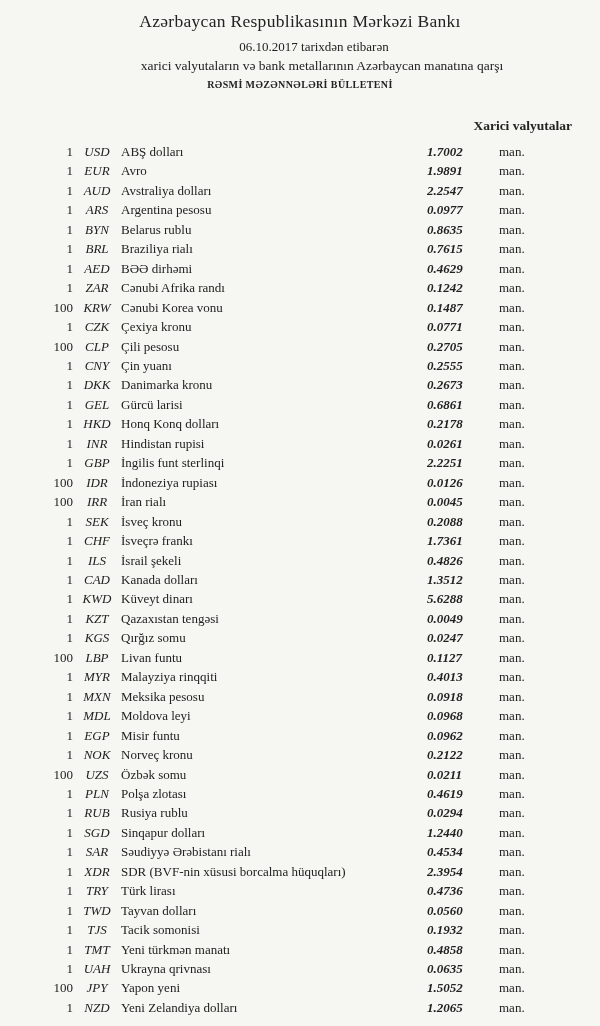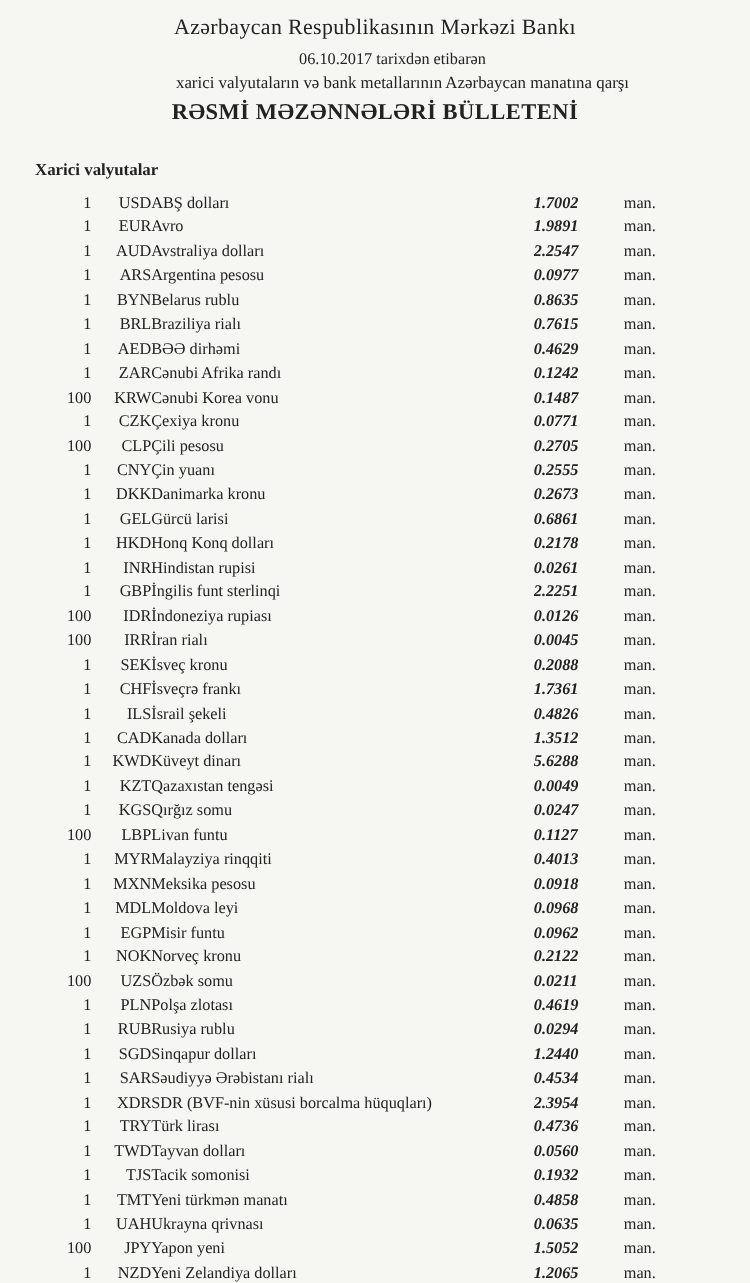--- a/index.html
+++ b/index.html
@@ -30,47 +30,47 @@
     font-size: 13px;
     padding-left: 28px;
   }
   .subtitle-line {
     margin-top: 3px;
     font-size: 13.5px;
     padding-left: 44px;
   }
   .bulletin-title {
     margin-top: 5px;
-    font-size: 18px;
+    font-size: 10px;
     font-weight: bold;
     letter-spacing: 0.4px;
   }
   .section-title {
     margin-top: 28px;
-    text-align: left;
+    text-align: right;
     font-size: 13.5px;
     font-weight: bold;
   }
   table.rates {
     margin-top: 8px;
     width: 100%;
     border-collapse: collapse;
     table-layout: fixed;
     font-size: 13px;
   }
   table.rates td {
     padding: 0;
     height: 19.45px;
     line-height: 19.45px;
     vertical-align: middle;
     white-space: nowrap;
     overflow: hidden;
   }
   td.qty   { width: 45px;  text-align: right; }
-  td.code  { width: 48px;  text-align: right; padding-left: 9px; }
+  td.code  { width: 48px;  text-align: center; padding-left: 9px; font-style: italic; }
   td.name  { text-align: left; padding-left: 11px; }
   td.rate  { width: 72px;  text-align: left; font-weight: bold; font-style: italic; }
   td.unit  { width: 73px;  text-align: left; padding-left: 11px; }
 </style>
 </head>
 <body>
 
 <div class="page">
   <header>
     <h1 class="bank-name">Azərbaycan Respublikasının Mərkəzi Bankı</h1>

